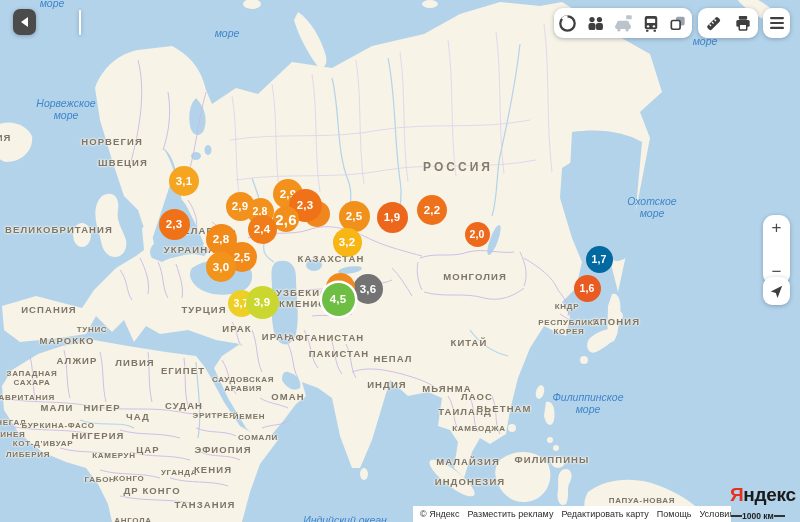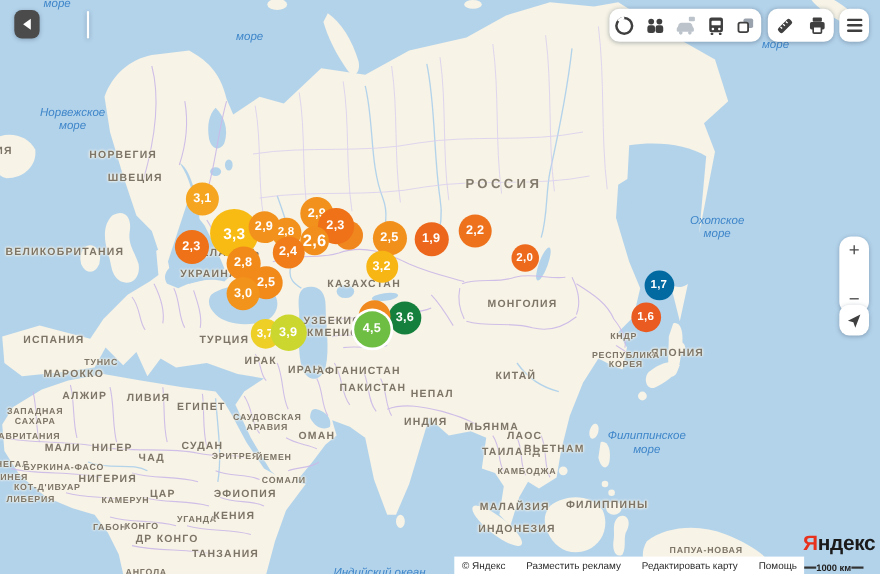--- a/index.html
+++ b/index.html
@@ -49,21 +49,21 @@
     align-items:center;justify-content:space-between;padding:6px 0}
   .zoomctl span{font-size:17px;color:#4a4a4a;line-height:14px;cursor:pointer;
     font-weight:400}
   .logo{position:absolute;left:730px;top:484px;font-size:19px;font-weight:700;
     color:#1a1a1a;letter-spacing:-.3px}
   .logo .red{color:#e8311c}
   .scalebar{position:absolute;left:731px;top:511px;display:flex;align-items:center;
     gap:0;color:#222;font-size:8.5px;font-weight:700}
   .scalebar i{display:block;width:11px;height:0;border-top:2px solid #333}
   .footer{position:absolute;left:413px;top:506px;width:304px;height:16px;
-    background:#fff;display:flex;align-items:center;gap:19px;padding:0 7px;
+    background:#fff;display:flex;align-items:center;gap:8px;padding:0 7px;
     font-size:9px;color:#2a2a2a;white-space:nowrap;overflow:hidden}
   .footer span{cursor:pointer}
 </style>
 </head>
 <body>
 
 <svg class="map" width="800" height="522" viewBox="0 0 800 522">
   <g>
 
     <path fill="#f7f3e6" d="M95,88 C102,68 118,54 138,50 L172,46 C186,54 200,64 206,90
@@ -420,21 +420,20 @@
     </div>
     <div class="country-label small" style="left: 133px; top: 520px;">
       <div>АНГОЛА</div>
     </div>
     <div class="country-label small" style="left: 642px; top: 505px;">
       <div>ПАПУА-НОВАЯ</div>
       <div>ГВИНЕЯ</div>
     </div>
   </div>
 <div class="layer" id="markerLayer">
-    <div class="marker" style="left: 191px; top: 190px; width: 44px; height: 44px; background: rgb(248, 187, 19); font-size: 14px;">3,3</div>
     <div class="marker" style="left: 225.5px; top: 191.5px; width: 29px; height: 29px; background: rgb(242, 146, 28); font-size: 11.5px;">2,9</div>
     <div class="marker" style="left: 246.5px; top: 197.5px; width: 27px; height: 27px; background: rgb(242, 146, 28); font-size: 10.5px;">2,8</div>
     <div class="marker" style="left: 273px; top: 179px; width: 30px; height: 30px; background: rgb(242, 146, 28); font-size: 11.5px;">2,9</div>
     <div class="marker" style="left: 304px; top: 201px; width: 26px; height: 26px; background: rgb(240, 134, 30); font-size: 10.5px;"></div>
     <div class="marker" style="left: 288.5px; top: 188.5px; width: 33px; height: 33px; background: rgb(239, 113, 24); font-size: 11.5px;">2,3</div>
     <div class="marker" style="left: 273px; top: 206px; width: 26px; height: 26px; background: rgb(242, 142, 27); font-size: 15px;">2,6</div>
     <div class="marker" style="left: 247.5px; top: 214.5px; width: 29px; height: 29px; background: rgb(240, 125, 25); font-size: 11.5px;">2,4</div>
     <div class="marker" style="left: 205.5px; top: 223.5px; width: 31px; height: 31px; background: rgb(242, 138, 26); font-size: 11.5px;">2,8</div>
     <div class="marker" style="left: 227px; top: 242px; width: 30px; height: 30px; background: rgb(242, 138, 26); font-size: 11.5px;">2,5</div>
     <div class="marker" style="left: 206px; top: 252px; width: 30px; height: 30px; background: rgb(242, 148, 28); font-size: 11.5px;">3,0</div>
@@ -442,21 +441,21 @@
     <div class="marker" style="left: 169px; top: 166px; width: 30px; height: 30px; background: rgb(246, 165, 33); font-size: 11.5px;">3,1</div>
     <div class="marker" style="left: 338.5px; top: 200.5px; width: 31px; height: 31px; background: rgb(242, 144, 28); font-size: 11.5px;">2,5</div>
     <div class="marker" style="left: 376.5px; top: 201.5px; width: 31px; height: 31px; background: rgb(236, 102, 28); font-size: 11.5px;">1,9</div>
     <div class="marker" style="left: 417px; top: 195px; width: 30px; height: 30px; background: rgb(238, 114, 28); font-size: 11.5px;">2,2</div>
     <div class="marker" style="left: 332.5px; top: 227.5px; width: 29px; height: 29px; background: rgb(248, 182, 20); font-size: 11.5px;">3,2</div>
     <div class="marker" style="left: 464.5px; top: 221.5px; width: 25px; height: 25px; background: rgb(237, 106, 29); font-size: 10.5px;">2,0</div>
     <div class="marker" style="left: 585.5px; top: 245.5px; width: 27px; height: 27px; background: #0369a1; font-size: 10.5px;">1,7</div>
     <div class="marker" style="left: 573.5px; top: 274.5px; width: 27px; height: 27px; background: rgb(233, 91, 32); font-size: 10.5px;">1,6</div>
     <div class="marker" style="left: 227.5px; top: 289.5px; width: 27px; height: 27px; background: rgb(237, 207, 38); font-size: 10.5px;">3,7</div>
     <div class="marker" style="left: 245.5px; top: 285.5px; width: 33px; height: 33px; background: rgb(203, 215, 46); font-size: 11.5px;">3,9</div>
-    <div class="marker" style="left: 353px; top: 274px; width: 30px; height: 30px; background: #15803d; font-size: 11.5px;">3,6</div>
+    <div class="marker" style="left: 353px; top: 274px; width: 30px; height: 30px; background: #737373; font-size: 11.5px;">3,6</div>
     <div class="marker" style="left: 325.5px; top: 272.5px; width: 29px; height: 29px; background: rgb(240, 138, 30); font-size: 11.5px;"></div>
     <div class="marker ring" style="left: 321.5px; top: 282.5px; width: 33px; height: 33px; background: rgb(111, 190, 68); font-size: 11.5px;">4,5</div>
   </div>
 
 <div class="back-btn shadow">
   <div class="back-tri"></div>
 </div>
 
 <div class="toggle shadow">
 </div>

